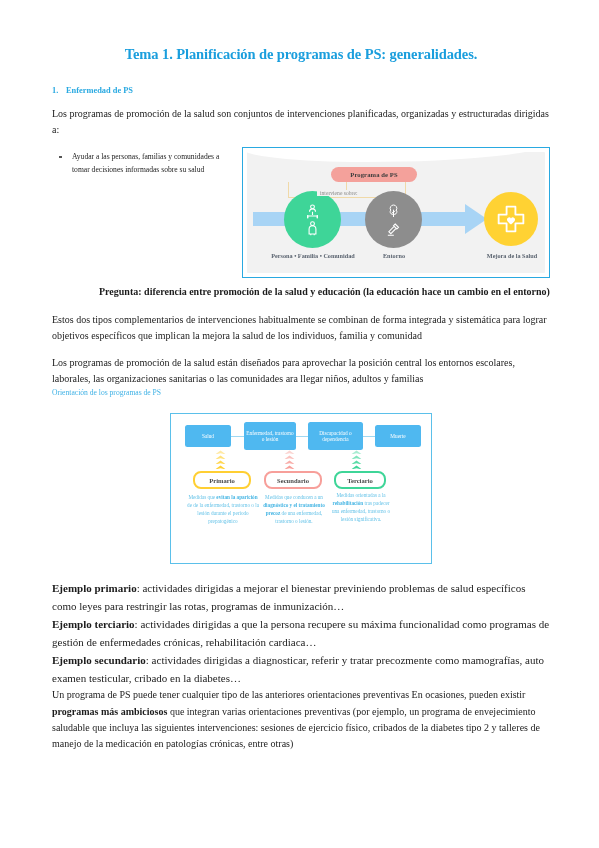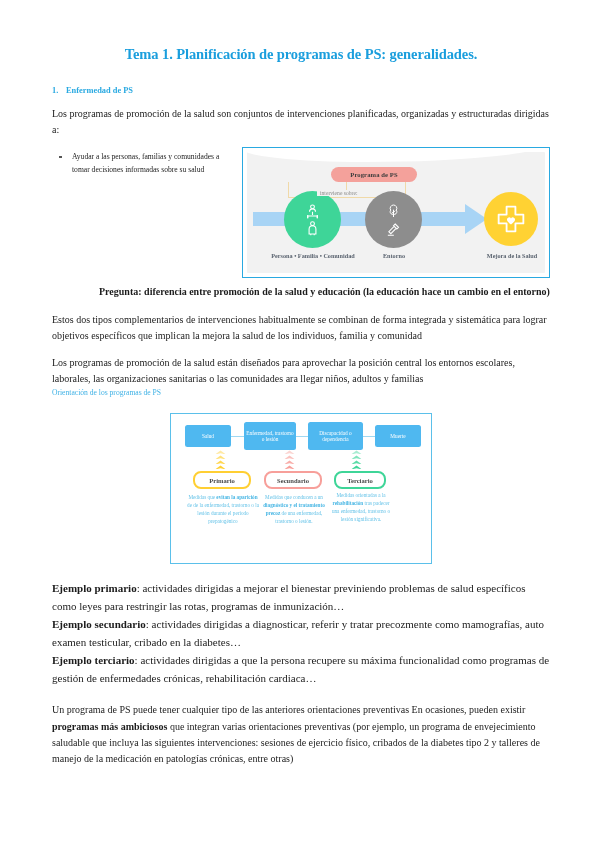--- a/index.html
+++ b/index.html
@@ -284,21 +284,21 @@
   .ld-t { left: 158px; top: 78px; width: 64px; }
 
   
   .examples { margin-top: 16px; }
   .examples p {
     font-size: 11px;
     line-height: 1.62;
     color: #1c1c1c;
   }
 
-  .final { margin-top: 15px; }
+  .final { }
 
   svg { display: block; }
 </style>
 </head>
 <body>
 
 <div class="page">
   <div class="content">
 
     <div class="doc-title">Tema 1. Planificación de programas de PS: generalidades.</div>
@@ -427,22 +427,22 @@
           <span>Medidas que conducen a un </span><b>diagnóstico y el tratamiento precoz</b><span> de una enfermedad, trastorno o lesión.</span>
         </div>
         <div class="ldesc ld-t">
           <span>Medidas orientadas a la </span><b>rehabilitación</b><span> tras padecer una enfermedad, trastorno o lesión significativa.</span>
         </div>
       </div>
     </div>
 
     <div class="examples">
       <p><span class="bold">Ejemplo primario</span><span>: actividades dirigidas a mejorar el bienestar previniendo problemas de salud específicos como leyes para restringir las rotas, programas de inmunización…</span></p>
+      <p><span class="bold">Ejemplo terciario</span><span>: actividades dirigidas a que la persona recupere su máxima funcionalidad como programas de gestión de enfermedades crónicas, rehabilitación cardiaca…</span></p>
       <p><span class="bold">Ejemplo secundario</span><span>: actividades dirigidas a diagnosticar, referir y tratar precozmente como mamografías, auto examen testicular, cribado en la diabetes…</span></p>
-      <p><span class="bold">Ejemplo terciario</span><span>: actividades dirigidas a que la persona recupere su máxima funcionalidad como programas de gestión de enfermedades crónicas, rehabilitación cardiaca…</span></p>
     </div>
 
     <p class="body final">
       <span>Un programa de PS puede tener cualquier tipo de las anteriores orientaciones preventivas  En ocasiones, pueden existir </span><span class="bold">programas más ambiciosos</span><span> que integran varias orientaciones preventivas (por ejemplo, un programa de envejecimiento saludable que incluya las siguientes intervenciones: sesiones de ejercicio físico, cribados de la diabetes tipo 2 y talleres de manejo de la medicación en patologías crónicas, entre otras)</span>
     </p>
 
   </div>
 </div>
 
 </body></html>

